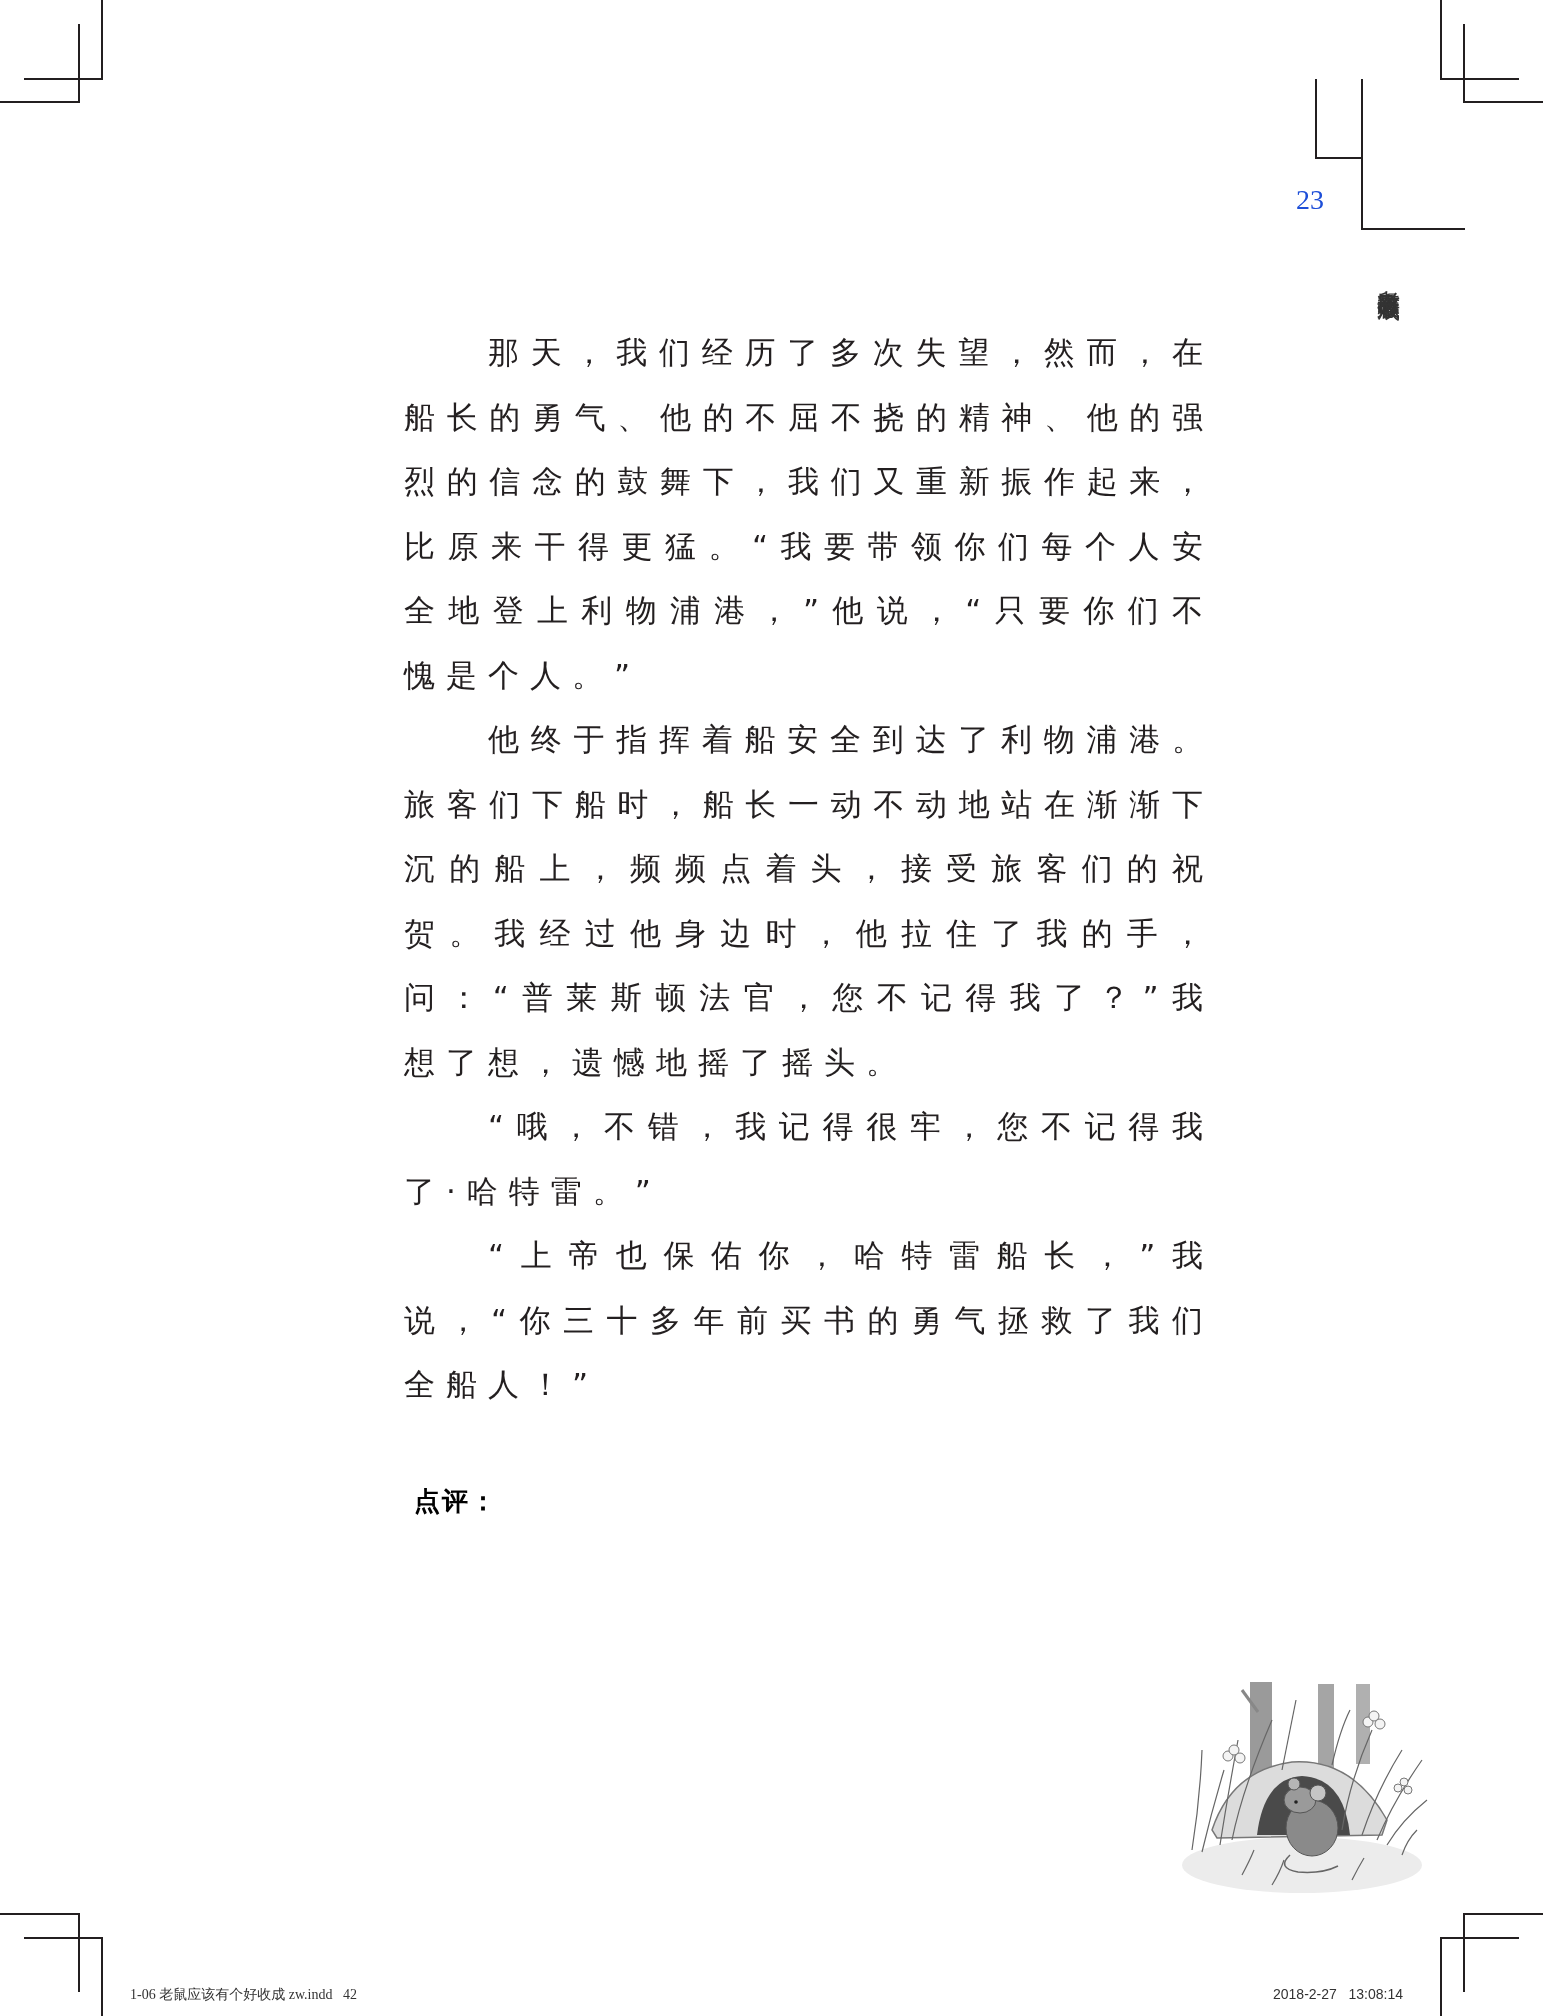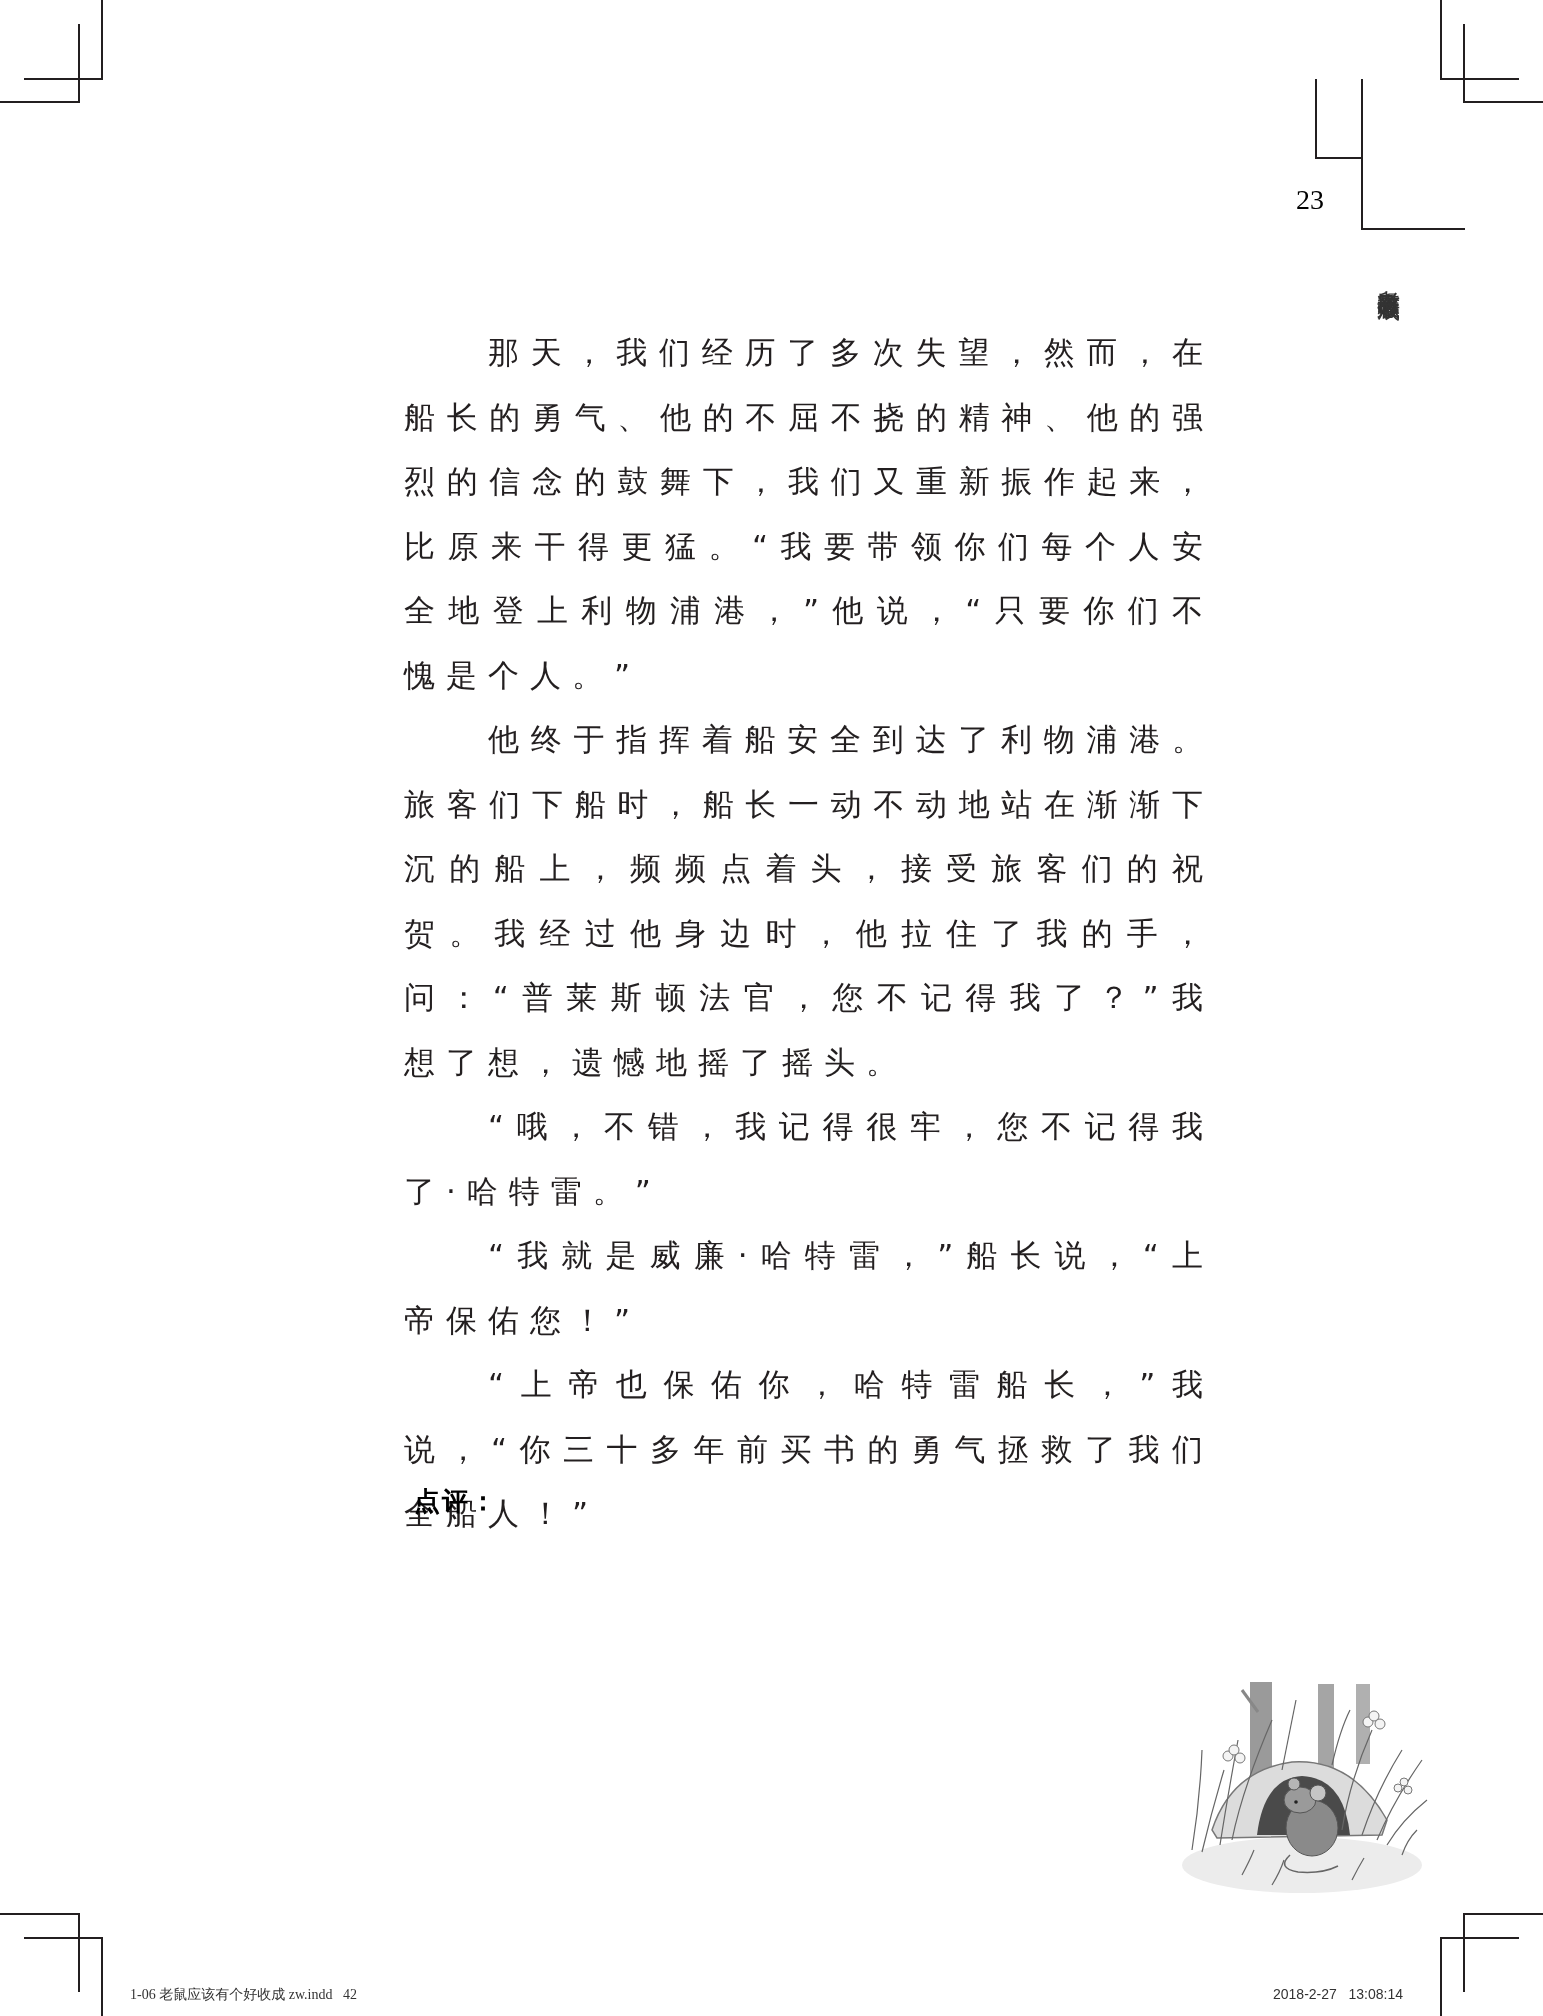--- a/index.html
+++ b/index.html
@@ -20,21 +20,21 @@
   }
   .h { height: 2px; }
   .v { width: 2px; }
 
   .page-number {
     position: absolute;
     left: 1296px;
     top: 184px;
     font-family: "Liberation Serif", "DejaVu Serif", serif;
     font-size: 28px;
-    color: #000000;
+    color: #1d4ed8;
     letter-spacing: 0px;
   }
   .running-title {
     position: absolute;
     left: 1380px;
     top: 272px;
     width: 24px;
     font-family: "DejaVu Sans", "Liberation Sans", sans-serif;
     font-size: 23px;
     line-height: 31px;
@@ -143,21 +143,20 @@
 <div class="line v" style="left:1440px; top:1937px; height:79px;"></div>
 
 <div class="page-number">23</div>
 
 <div class="running-title">老鼠应该有个好收成</div>
 
 <div class="body-text">
   <p class="indent">那天，我们经历了多次失望，然而，在船长的勇气、他的不屈不挠的精神、他的强烈的信念的鼓舞下，我们又重新振作起来，比原来干得更猛。“我要带领你们每个人安全地登上利物浦港，”他说，“只要你们不愧是个人。”</p>
   <p class="indent">他终于指挥着船安全到达了利物浦港。旅客们下船时，船长一动不动地站在渐渐下沉的船上，频频点着头，接受旅客们的祝贺。我经过他身边时，他拉住了我的手，问：“普莱斯顿法官，您不记得我了？”我想了想，遗憾地摇了摇头。</p>
   <p class="indent">“哦，不错，我记得很牢，您不记得我了·哈特雷。”</p>
-  <p class="indent">“我就是威廉·哈特雷，”船长说，“上帝保佑您！”</p>
   <p class="indent">“上帝也保佑你，哈特雷船长，”我说，“你三十多年前买书的勇气拯救了我们全船人！”</p>
 </div>
 
 <div class="comment">
   <p class="comment-label">点评：</p>
 </div>
 
 <div class="illustration">
   <svg width="260" height="240" viewBox="0 0 260 240" xmlns="http://www.w3.org/2000/svg">
 

